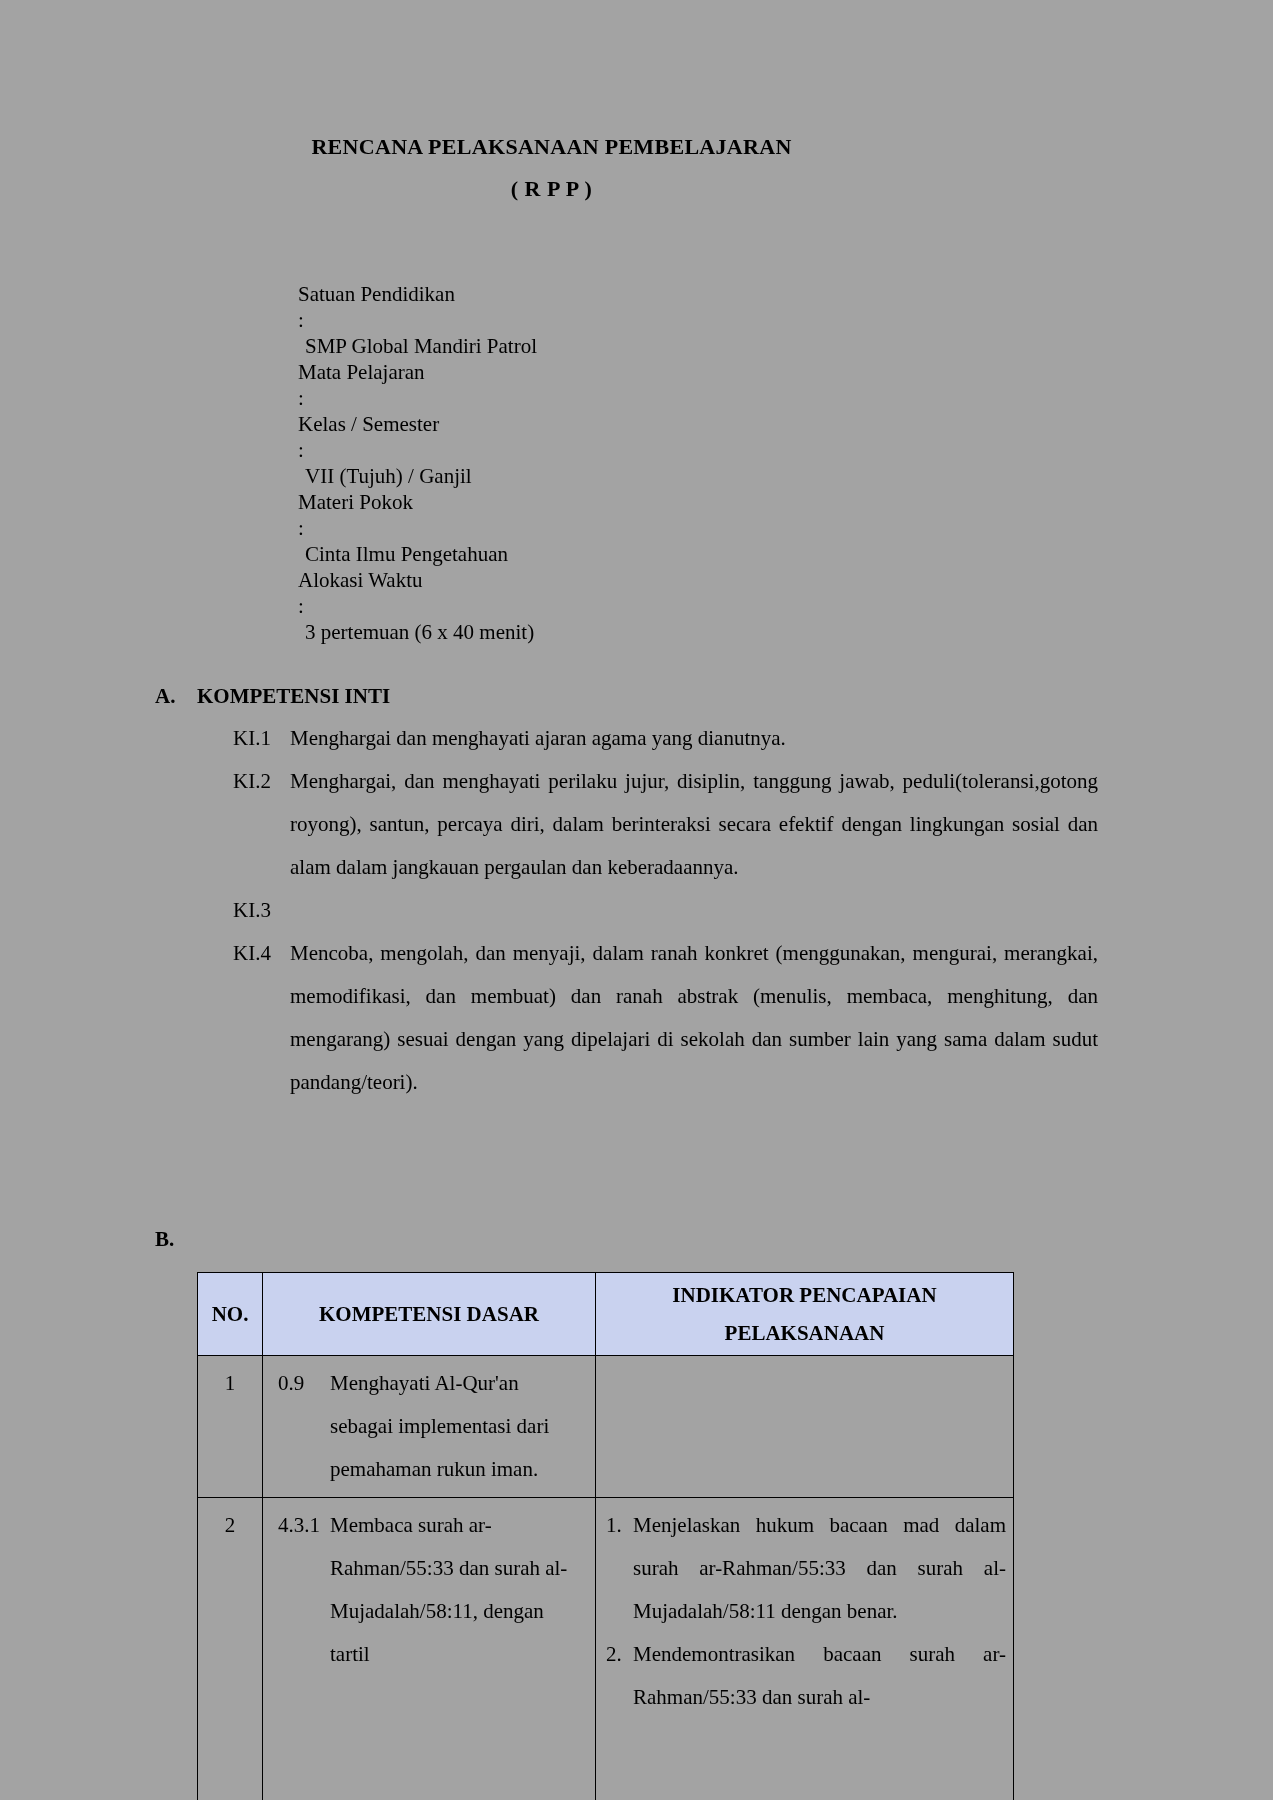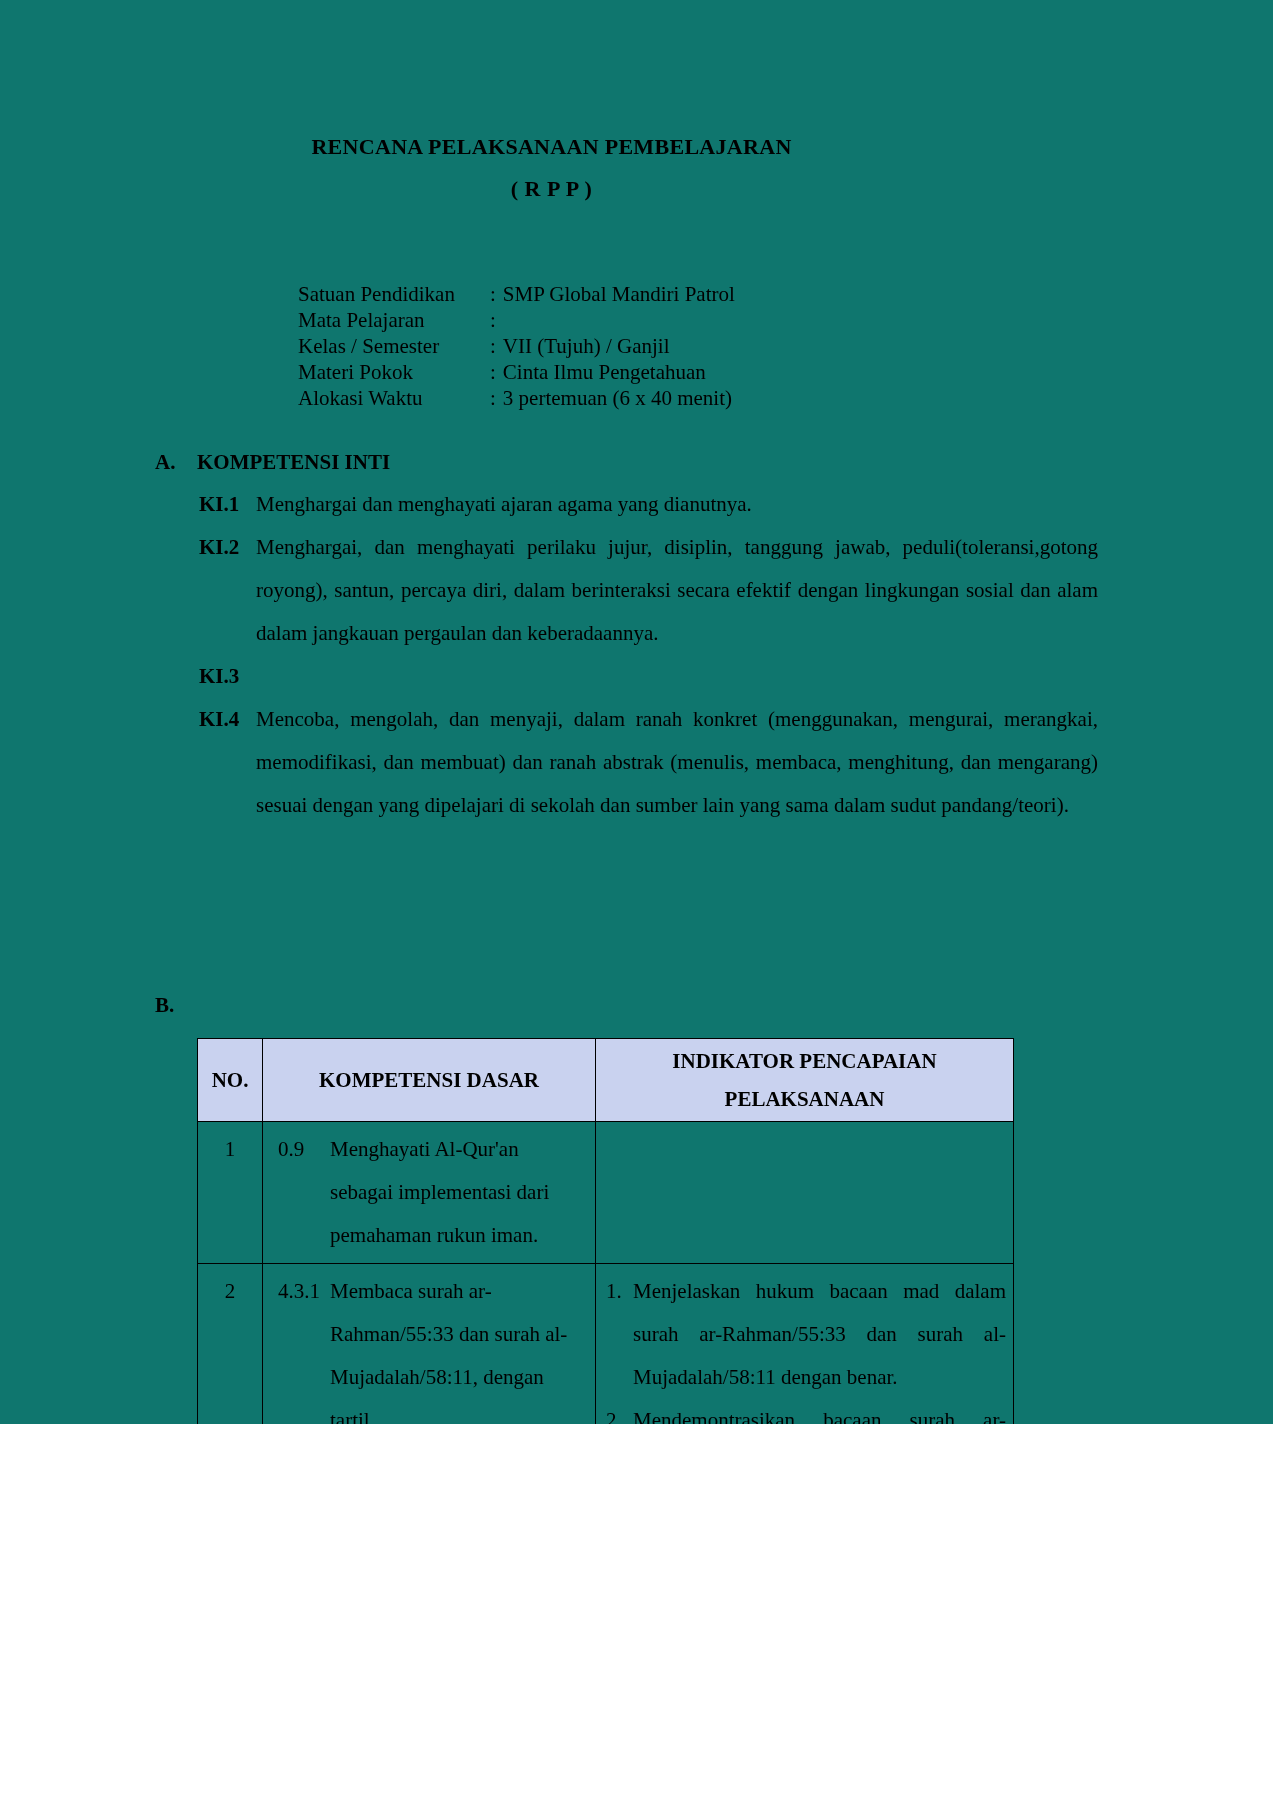--- a/index.html
+++ b/index.html
@@ -3,41 +3,41 @@
 <meta charset="utf-8">
 <style>
   * { margin:0; padding:0; box-sizing:border-box; }
   html, body { background:#ffffff; }
   body {
     width:1273px; height:1800px;
     font-family:"Liberation Serif", serif;
     font-size:21px; color:#000000;
     overflow:hidden;
   }
-  .page { width:1273px; height:1424px; padding:133px 175px 12px 155px; overflow:hidden; background:#0f766e; }
+  .page { width:1273px; height:1800px; padding:133px 175px 12px 155px; overflow:hidden; background:#a3a3a3; }
 
   .doc-title, .doc-subtitle {
     font-size:22px; font-weight:bold; text-align:center;
     line-height:28px; margin-right:150px; letter-spacing:0.3px;
   }
   .doc-subtitle { margin-top:14px; letter-spacing:0.5px; }
 
   .meta { margin-top:78px; margin-left:143px; line-height:26px; }
-  .meta-row { display:flex; }
+  .meta-row { display:flex;flex-direction:column; }
   .meta-label { width:192px; flex:none; }
   .meta-colon { flex:none; }
   .meta-value { margin-left:7px; }
 
   .section-head { display:flex; font-weight:bold; line-height:30px; }
   .sec-label { width:42px; flex:none; }
 
   .section-a { margin-top:36px; }
   .ki-list { margin-top:6px; min-height:505px; }
   .ki-item { display:flex; }
-  .ki-num { width:57px; margin-left:44px; flex:none; line-height:43px;font-weight:bold; }
+  .ki-num { width:57px; margin-left:78px; flex:none; line-height:43px; }
   .ki-text { flex:1; text-align:justify; line-height:43px; }
 
   .section-b { margin-top:2px; }
   .kd-table { border-collapse:collapse; table-layout:fixed; width:816px; margin:18px 0 0 42px; }
   .kd-table th, .kd-table td { border:1px solid #000000; }
   .kd-table th {
     background:#c9d2ef; font-weight:bold; text-align:center;
     vertical-align:middle; line-height:38px; padding:3px 4px; font-size:21px;
   }
   .kd-table td { vertical-align:top; padding:6px 7px; line-height:43px; }

